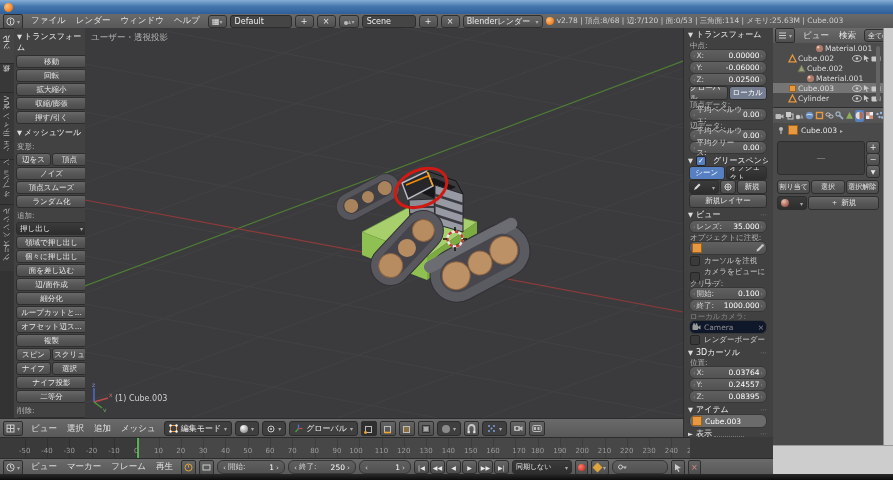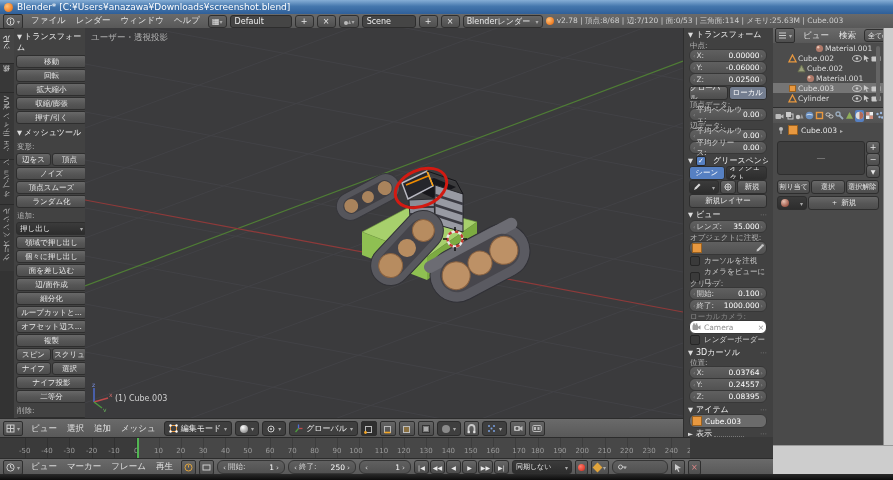--- a/index.html
+++ b/index.html
@@ -54,21 +54,21 @@
 #npanel{position:absolute;left:683px;top:28px;width:90px;height:409px;background:#414141;border-left:1px solid #2e2e2e}
 .np-head{position:absolute;left:4px;right:6px;font-size:8px;color:#f2f2f2;display:flex;gap:3px;align-items:center}
 .np-head .dots{margin-left:auto;color:#8a8a8a;font-size:7px;letter-spacing:1px}
 .np-lab{position:absolute;left:6px;font-size:7.5px;color:#b8b8b8}
 .np-lab.dis{color:#8a8a8a}
 .pill{position:absolute;left:5px;right:7px;height:11px;display:flex;align-items:center;
  background:linear-gradient(#606060,#525252);border:1px solid #373737;border-radius:6px;font-size:7.5px;padding:0 2px}
 .pill .pl{color:#d8d8d8;margin-right:auto}
 .pill .pv{color:#fff}
 .pill .pa{color:#9d9d9d;font-size:6px;padding:0 1px}
-.pill.dis{background:#ffffff;color:#909090}
+.pill.dis{background:#0f172a;color:#909090}
 .seg{position:absolute;left:5px;right:7px;height:12px;display:flex;gap:1px}
 .seg>div{flex:1;height:12px}
 .cbrow{position:absolute;left:6px;right:6px;display:flex;align-items:center;font-size:7.5px;color:#cfcfcf}
 .cb{width:8px;height:8px;background:#3a3a3a;border:1px solid #262626;border-radius:2px;margin-right:4px;flex:0 0 auto}
 .tri{font-size:6.5px;color:#ddd}
 .np-scrollhint{position:absolute;left:30px;right:30px;border-top:1px dotted #777}
 
 #outliner{position:absolute;left:773px;top:28px;width:110px;height:79px;background:#4c4c4c}
 #outlhdr{height:15px;padding:0 2px}
 .ol-row{height:10px;display:flex;align-items:center;font-size:7.5px;color:#dcdcdc;gap:1px;padding-right:2px}
@@ -98,21 +98,20 @@
 .tpill{height:12px;display:flex;align-items:center;background:linear-gradient(#606060,#515151);
  border:1px solid #363636;border-radius:6px;font-size:7.5px;padding:0 5px;gap:2px}
 .rec{width:7px;height:7px;border-radius:50%;background:radial-gradient(circle at 35% 35%,#ff7a6a,#cf2517)}
 svg{display:block}
 </style>
 </head>
 <body>
 
 <div id="titlebar">
   <span id="blogo"></span>
-  <span>Blender* [C:¥Users¥anazawa¥Downloads¥screenshot.blend]</span>
 </div>
 
 <div id="infobar" class="hdr">
   <span class="ibtn">
     <svg width="9" height="9" viewBox="0 0 9 9">
         <circle cx="4.5" cy="4.5" r="3.6" fill="none" stroke="#ccc"></circle>
         <rect x="4" y="2" width="1" height="1.4" fill="#ccc"></rect>
         <rect x="4" y="4" width="1" height="3" fill="#ccc"></rect>
       </svg>
     <span class="dd">▾</span>

